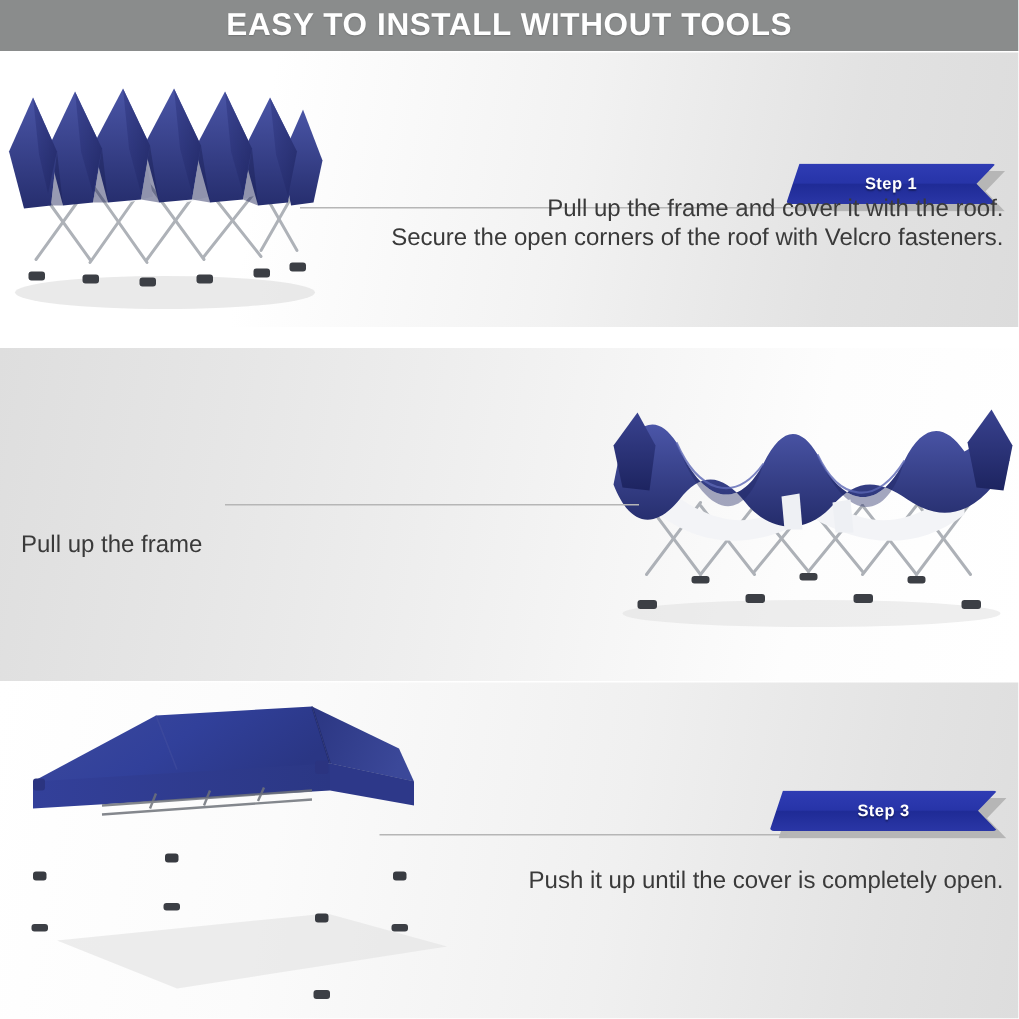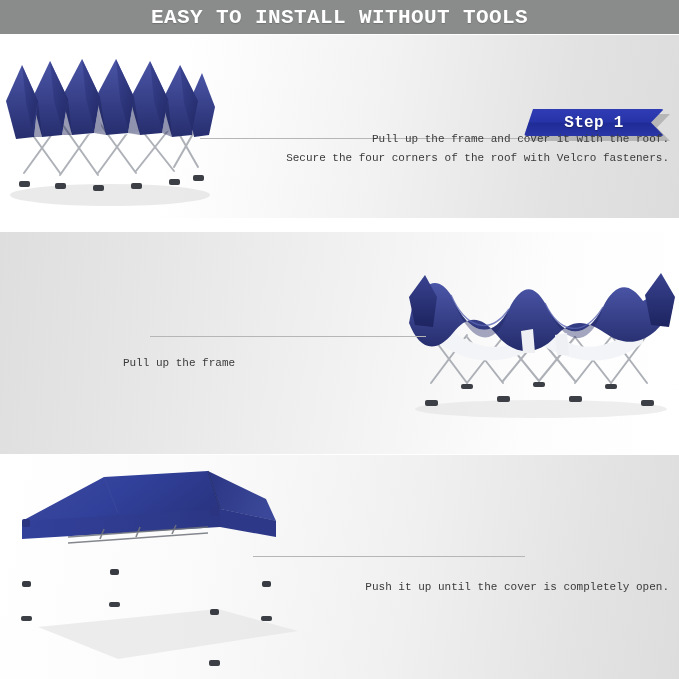--- a/index.html
+++ b/index.html
@@ -2,21 +2,21 @@
 <html><head>
 <meta charset="utf-8">
 <style>
   html,body{margin:0;padding:0;}
   body{
     width:679px;height:679px;overflow:hidden;
     background:#ffffff;
     font-family:"Liberation Sans","DejaVu Sans",sans-serif;
     -webkit-font-smoothing:antialiased;
   }
-  .page{position:relative;width:679px;height:679px;font-family:Liberation Mono, monospace;}
+  .page{position:relative;width:679px;height:679px;}
 
   
   .header{
     position:absolute;left:0;top:0;width:679px;height:34px;
     background:#8a8c8c;
     display:flex;align-items:center;justify-content:center;
   }
   .header-title{
     color:#ffffff;font-size:21px;font-weight:bold;
     letter-spacing:.4px;
@@ -41,40 +41,40 @@
   .badge .shadow{
     position:absolute;left:6px;top:5px;width:100%;height:27px;
     background:#b3b3b3;opacity:.95;
   }
   .badge .ribbon{
     position:absolute;left:0;top:0;width:100%;height:27px;
     background:linear-gradient(180deg,#2f3cb4 0%,#2734a8 48%,#1f2b96 52%,#2a36a6 100%);
     display:flex;align-items:center;justify-content:center;
   }
   .badge .label{
-    color:#ffffff;font-size:16px;font-weight:bold;letter-spacing:.3px;
+    color:#ffffff;font-size:11px;font-weight:bold;letter-spacing:.3px;
     text-shadow:0 1px 1px rgba(0,0,0,.35);white-space:nowrap;
   }
   
   .badge.right .shadow,.badge.right .ribbon{
     clip-path:polygon(9px 0,100% 0,calc(100% - 13px) 50%,100% 100%,0 100%);
   }
   .badge.right .ribbon{border-radius:3px;}
   
   .badge.left .shadow,.badge.left .ribbon{
     clip-path:polygon(13px 0,100% 0,100% 100%,0 100%,9px 50%);
   }
   .badge.left .ribbon{border-radius:3px;}
 
   
   .caption{
-    position:absolute;color:#3a3a3a;font-size:11px;line-height:19px;
+    position:absolute;color:#3a3a3a;font-size:16px;line-height:19px;
   }
   .caption.right{text-align:right;}
-  .caption.left{text-align:center;}
+  .caption.left{text-align:left;}
 
   .art{position:absolute;}
 </style>
 </head>
 <body>
 
 <div class="page">
 
   <div class="header">
     <div class="header-title">EASY TO INSTALL WITHOUT TOOLS</div>
@@ -173,21 +173,21 @@
 
     <div class="badge right" style="left:524px;top:74px;width:140px;">
       <div class="shadow"></div>
       <div class="ribbon">
         <span class="label">Step 1</span>
       </div>
     </div>
 
     <div class="caption right" style="left:249px;top:95px;width:420px;">
       <div>Pull up the frame and cover it with the roof.</div>
-      <div>Secure the four corners of the roof with Velcro fasteners.</div>
+      <div>Secure the open corners of the roof with Velcro fasteners.</div>
     </div>
   </div>
 
   <div class="panel panel2">
 
     <svg class="art" style="left:405px;top:25px;" width="272" height="165" viewBox="0 0 272 165">
       <defs>
         <linearGradient id="nv3" x1="0" y1="0" x2="0" y2="1">
           <stop offset="0" stop-color="#4b56a8"></stop>
             <stop offset="1" stop-color="#242c6b"></stop>
@@ -344,19 +344,25 @@
       </g>
 
       <g fill="#2b3480">
         <rect x="14" y="60" width="8" height="8" rx="2"></rect>
         <rect x="202" y="48" width="9" height="9" rx="2"></rect>
       </g>
     </svg>
 
     <div class="rule" style="left:253px;top:101px;width:272px;"></div>
 
+    <div class="badge right" style="left:513px;top:72px;width:152px;">
+      <div class="shadow"></div>
+      <div class="ribbon">
+        <span class="label">Step 3</span>
+      </div>
+    </div>
 
     <div class="caption right" style="left:249px;top:123px;width:420px;">
       <div>Push it up until the cover is completely open.</div>
     </div>
   </div>
 
 </div>
 
 </body></html>

